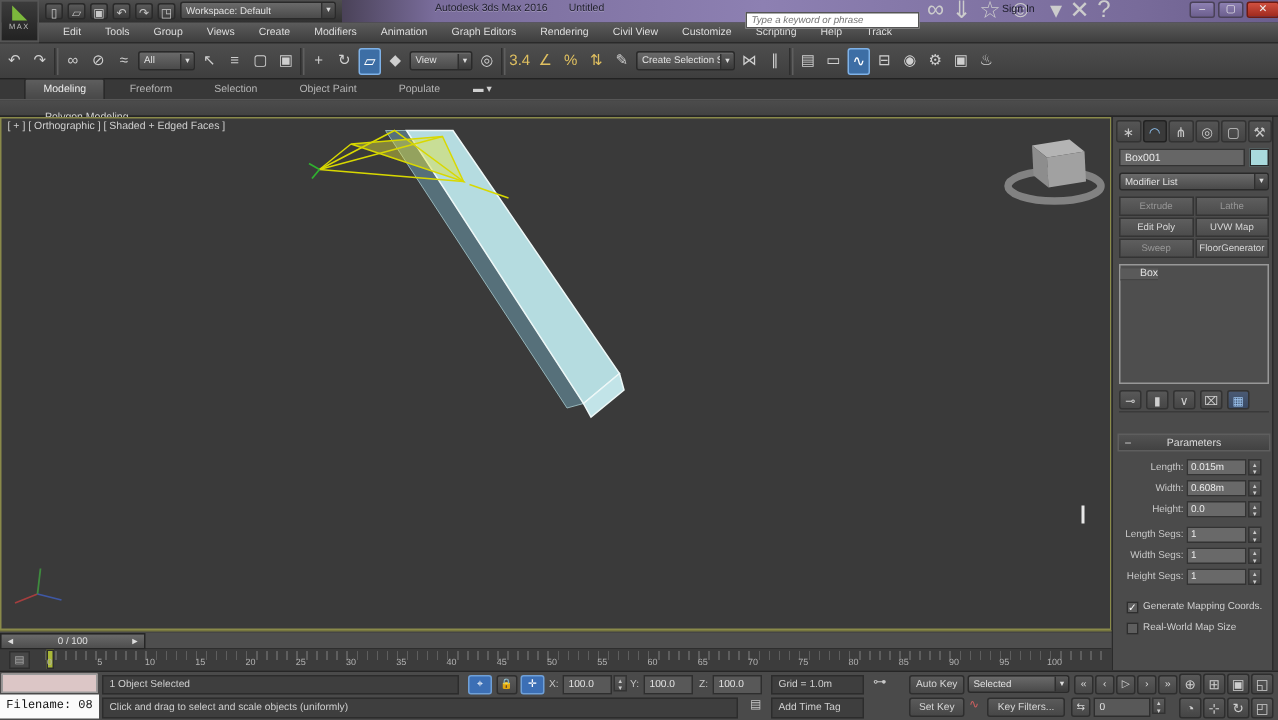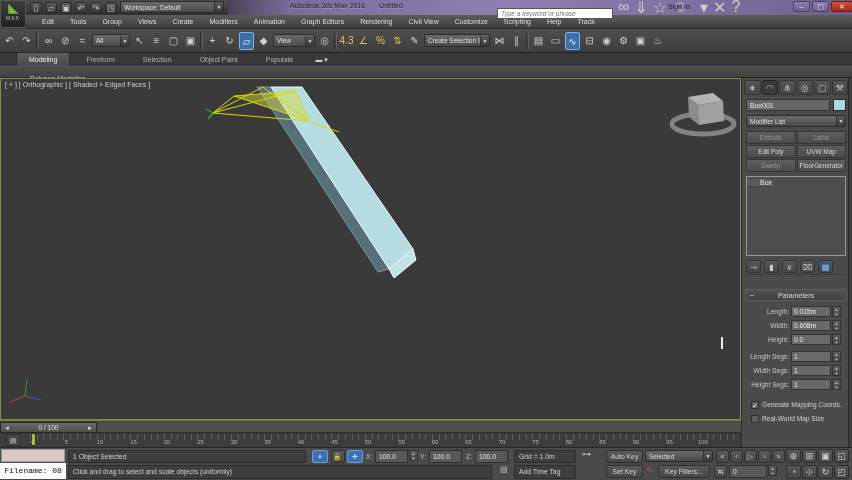--- a/index.html
+++ b/index.html
@@ -192,21 +192,21 @@
     <span class="icn">+</span>
     <span class="icn">↻</span>
     <span class="icn active">▱</span>
     <span class="icn">◆</span>
     <div class="dd" style="width: 42px;">
       <span class="dd-t">View</span>
       <span class="dd-a">▼</span>
     </div>
     <span class="icn">◎</span>
     <span class="tsep"></span>
-    <span class="icn snapc">4.3</span>
+    <span class="icn snapc">3.4</span>
     <span class="icn snapc">∠</span>
     <span class="icn snapc">%</span>
     <span class="icn snapc">⇅</span>
     <span class="icn">✎</span>
     <div class="dd" style="width: 66px;">
       <span class="dd-t">Create Selection Se</span>
       <span class="dd-a">▼</span>
     </div>
     <span class="icn">⋈</span>
     <span class="icn">∥</span>

